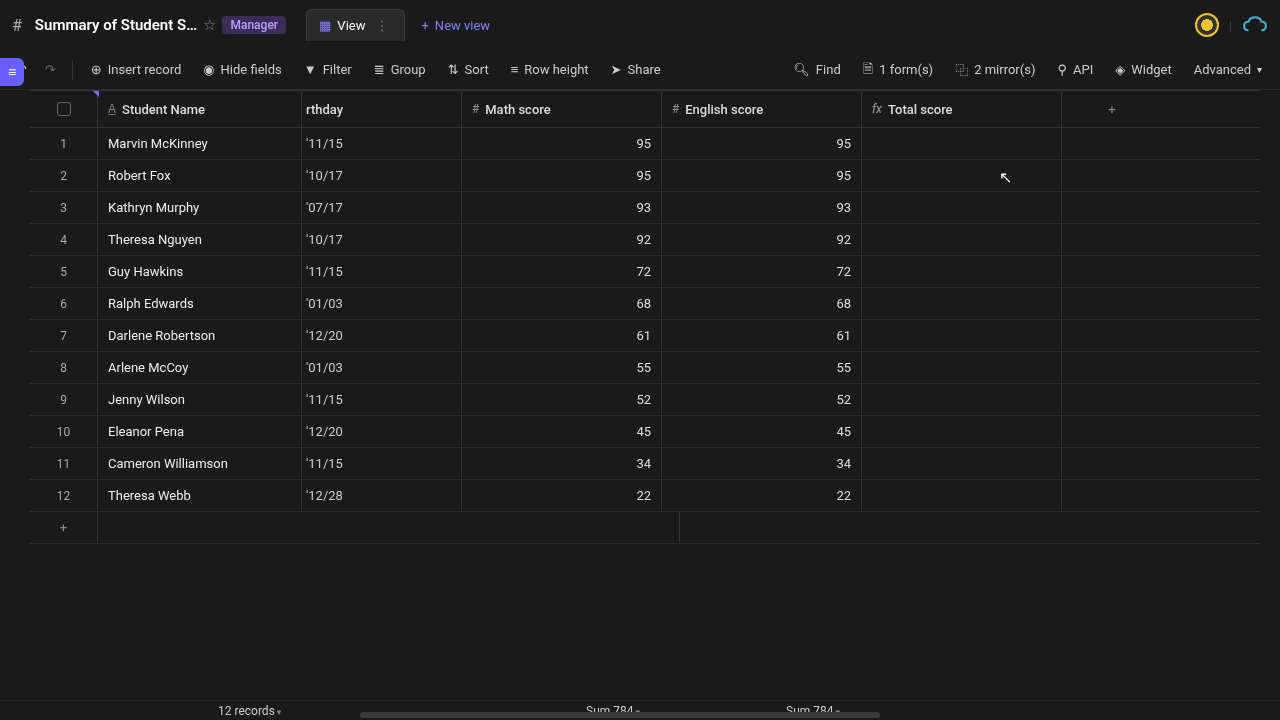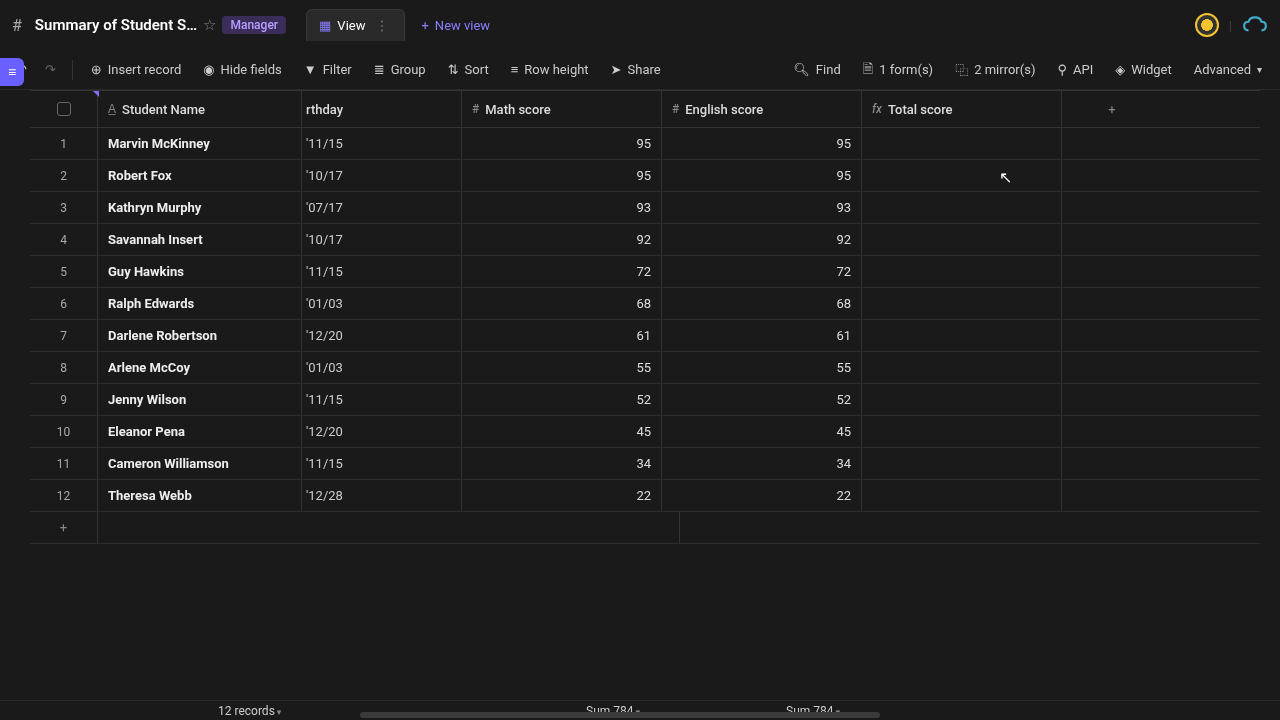--- a/index.html
+++ b/index.html
@@ -71,21 +71,21 @@
   .col-math { width: 200px; }
   .col-eng { width: 200px; }
   .col-total { width: 200px; }
   .col-add { width: 100px; display:flex; align-items:center; justify-content:center; color:#888; cursor:pointer;}
   .col-icon { color: #888; font-size: 12px; }
 
   .grid-body { }
   .row { display: flex; height: 32px; border-bottom: 1px solid #2e2e2e; }
   .row .rownum { width: 68px; display: flex; align-items: center; justify-content: center; color: #aaa; font-size: 12px; border-right: 1px solid #333; }
   .row .cell { display: flex; align-items: center; padding: 0 10px; border-right: 1px solid #333; }
-  .row .name { width: 204px; font-weight: 700; color: #eee; }
+  .row .name { width: 204px; font-weight: 400; color: #eee; }
   .row .bday { width: 160px; color: #ccc; padding-left: 4px; }
   .row .num { width: 200px; justify-content: flex-end; color: #ddd; }
   .row .total { width: 200px; }
   .row .padcol { width: 100px; }
   .add-row { display: flex; height: 32px; border-bottom: 1px solid #2e2e2e; }
   .add-row .rownum { width: 68px; display:flex; align-items:center; justify-content:center; color:#888; border-right:1px solid #333; cursor:pointer;}
   .add-row .rest { flex:1; border-right: 1px solid #333; }
 
   .footer {
     position: absolute; left: 0; right: 0; bottom: 0; height: 20px;
@@ -258,21 +258,21 @@
         <div class="rownum">3</div>
         <div class="cell name">Kathryn Murphy</div>
         <div class="cell bday">'07/17</div>
         <div class="cell num">93</div>
         <div class="cell num">93</div>
         <div class="cell total"></div>
         <div class="cell padcol" style="border-right:none"></div>
       </div>
       <div class="row">
         <div class="rownum">4</div>
-        <div class="cell name">Savannah Insert</div>
+        <div class="cell name">Theresa Nguyen</div>
         <div class="cell bday">'10/17</div>
         <div class="cell num">92</div>
         <div class="cell num">92</div>
         <div class="cell total"></div>
         <div class="cell padcol" style="border-right:none"></div>
       </div>
       <div class="row">
         <div class="rownum">5</div>
         <div class="cell name">Guy Hawkins</div>
         <div class="cell bday">'11/15</div>

